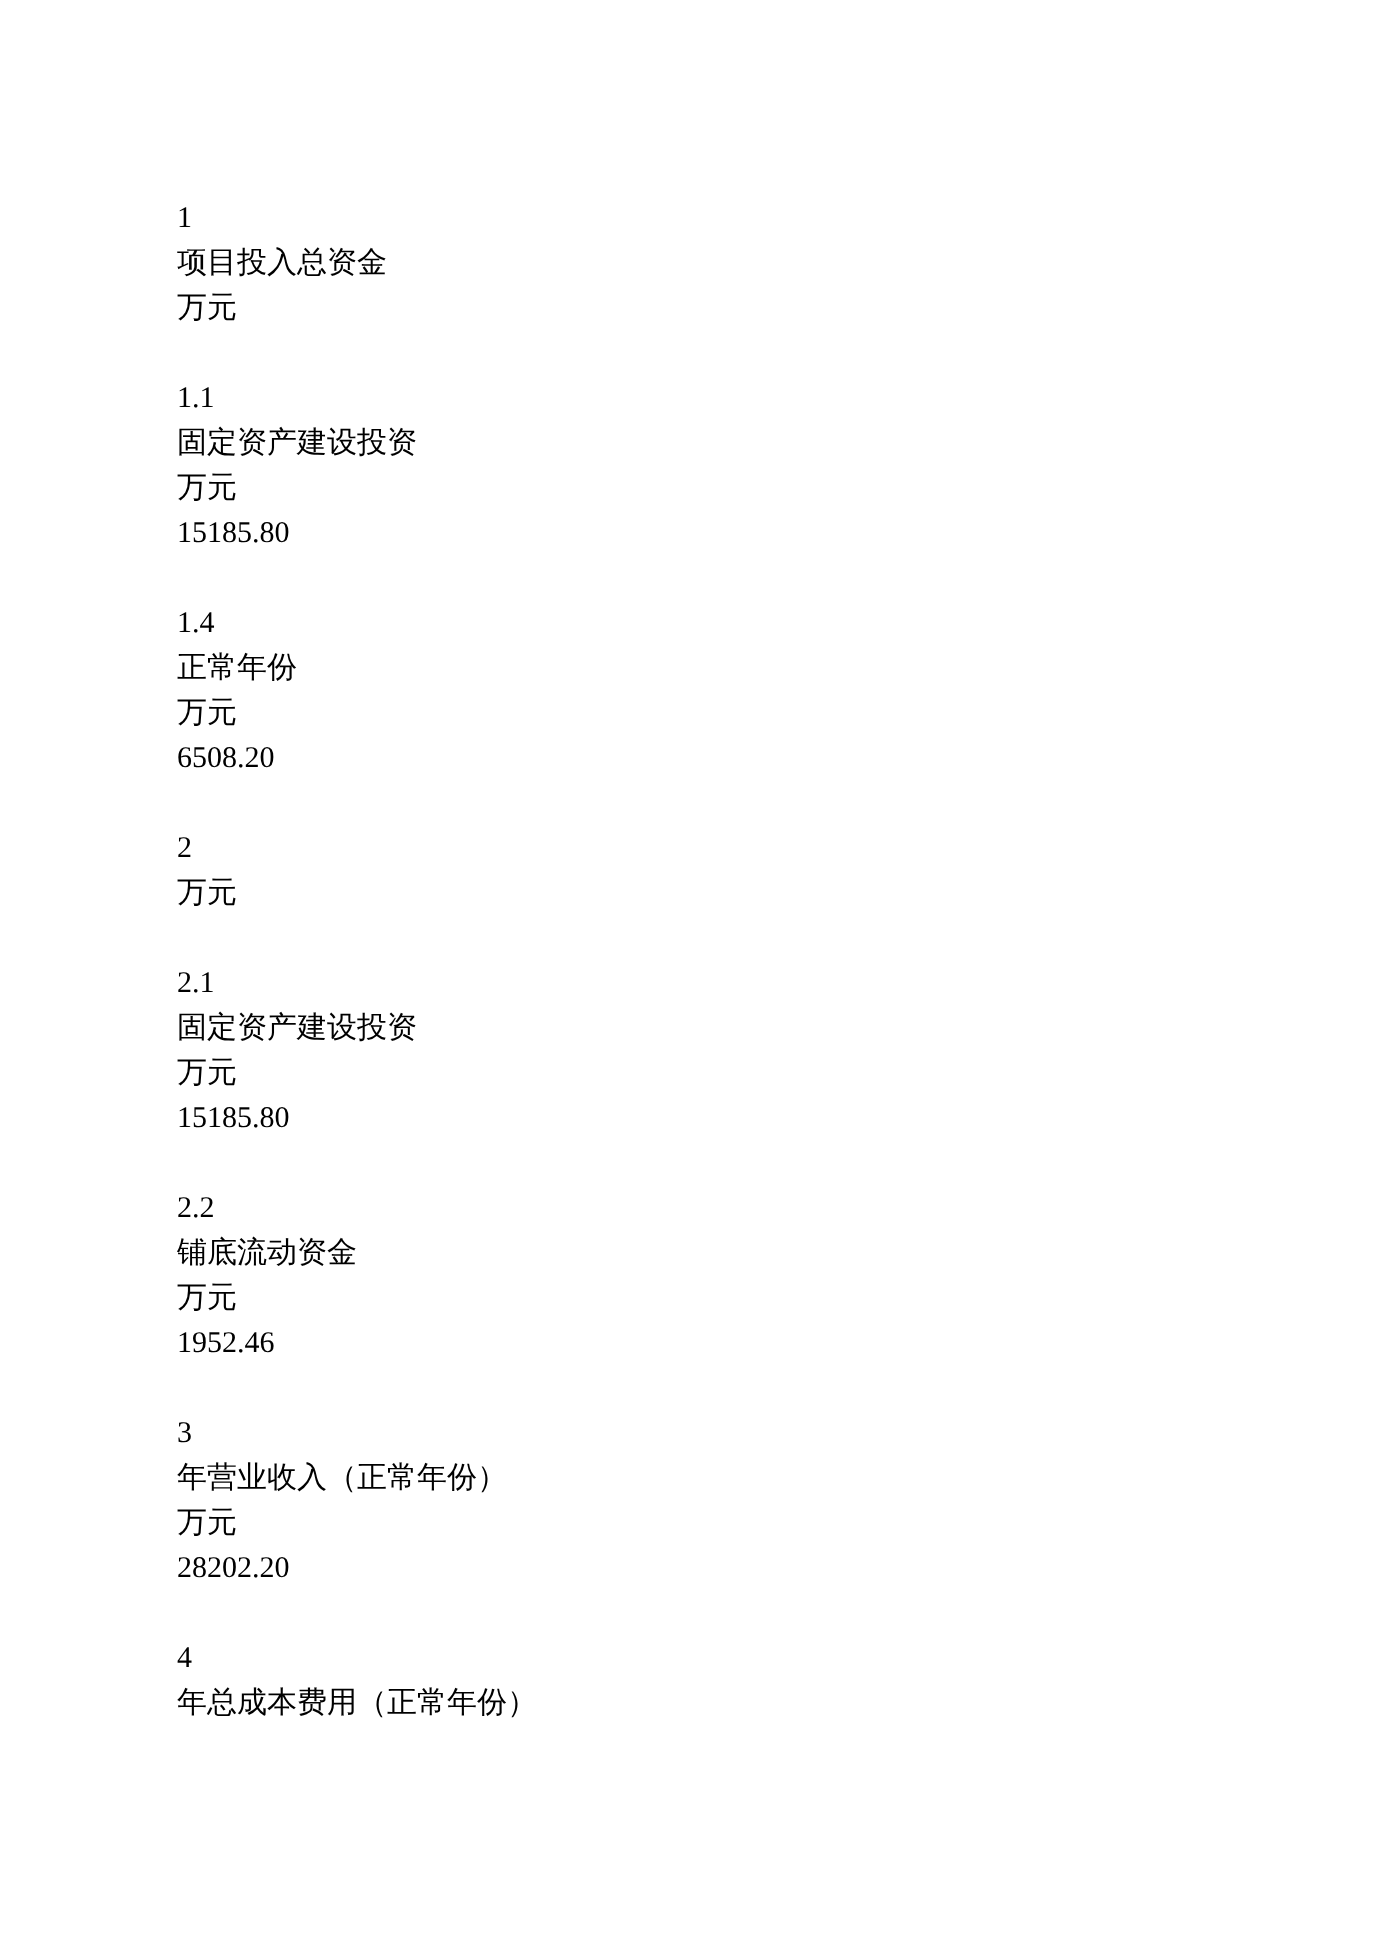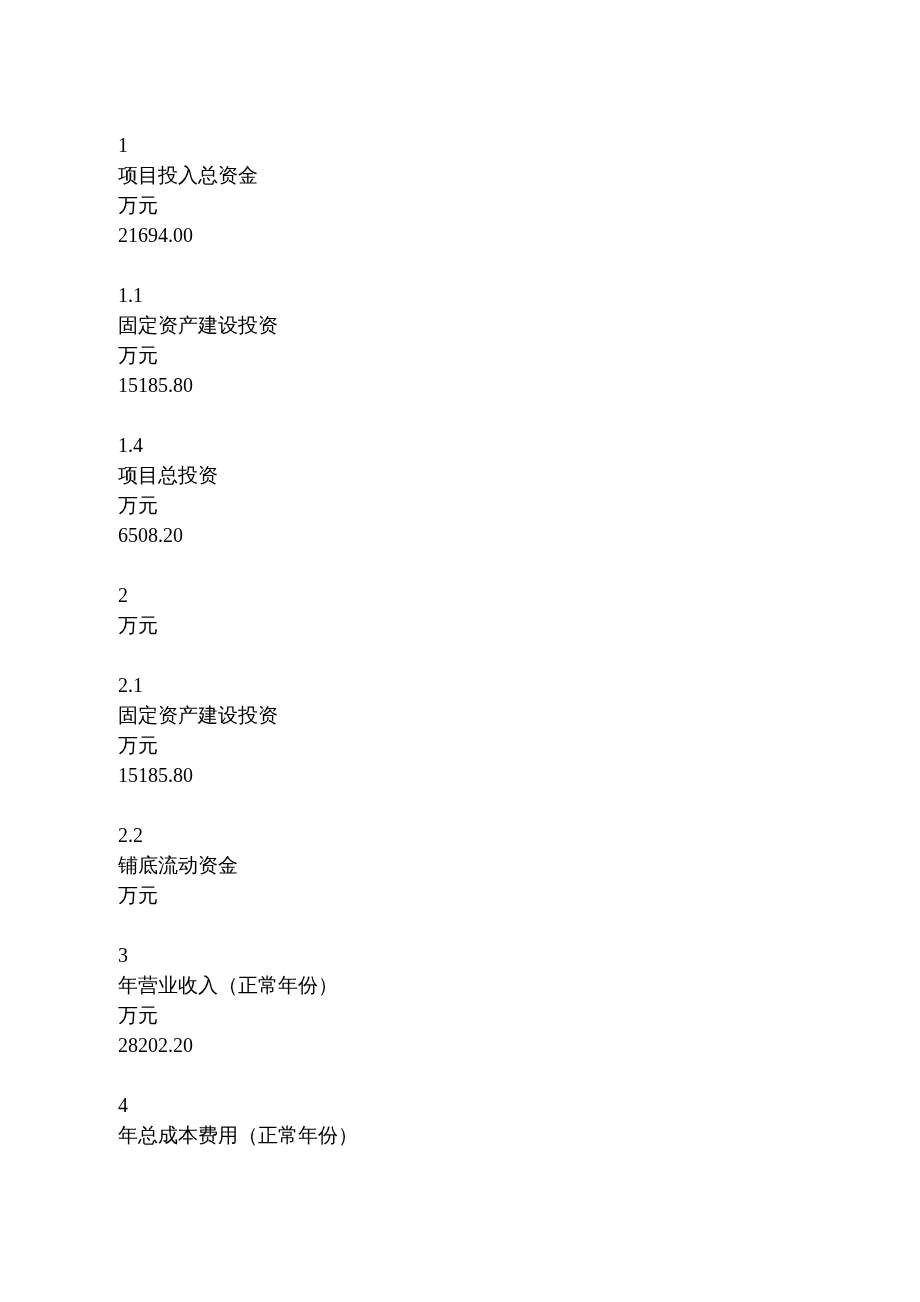--- a/index.html
+++ b/index.html
@@ -24,48 +24,48 @@
   }
 </style>
 </head>
 <body>
 
 <div class="page">
   <div class="group">
     <div class="line">1</div>
     <div class="line">项目投入总资金</div>
     <div class="line">万元</div>
-    <div class="line">21694.00</div>
   </div>
   <div class="group">
     <div class="line">1.1</div>
     <div class="line">固定资产建设投资</div>
     <div class="line">万元</div>
     <div class="line">15185.80</div>
   </div>
   <div class="group">
     <div class="line">1.4</div>
-    <div class="line">项目总投资</div>
+    <div class="line">正常年份</div>
     <div class="line">万元</div>
     <div class="line">6508.20</div>
   </div>
   <div class="group">
     <div class="line">2</div>
     <div class="line">万元</div>
   </div>
   <div class="group">
     <div class="line">2.1</div>
     <div class="line">固定资产建设投资</div>
     <div class="line">万元</div>
     <div class="line">15185.80</div>
   </div>
   <div class="group">
     <div class="line">2.2</div>
     <div class="line">铺底流动资金</div>
     <div class="line">万元</div>
+    <div class="line">1952.46</div>
   </div>
   <div class="group">
     <div class="line">3</div>
     <div class="line">年营业收入（正常年份）</div>
     <div class="line">万元</div>
     <div class="line">28202.20</div>
   </div>
   <div class="group">
     <div class="line">4</div>
     <div class="line">年总成本费用（正常年份）</div>

